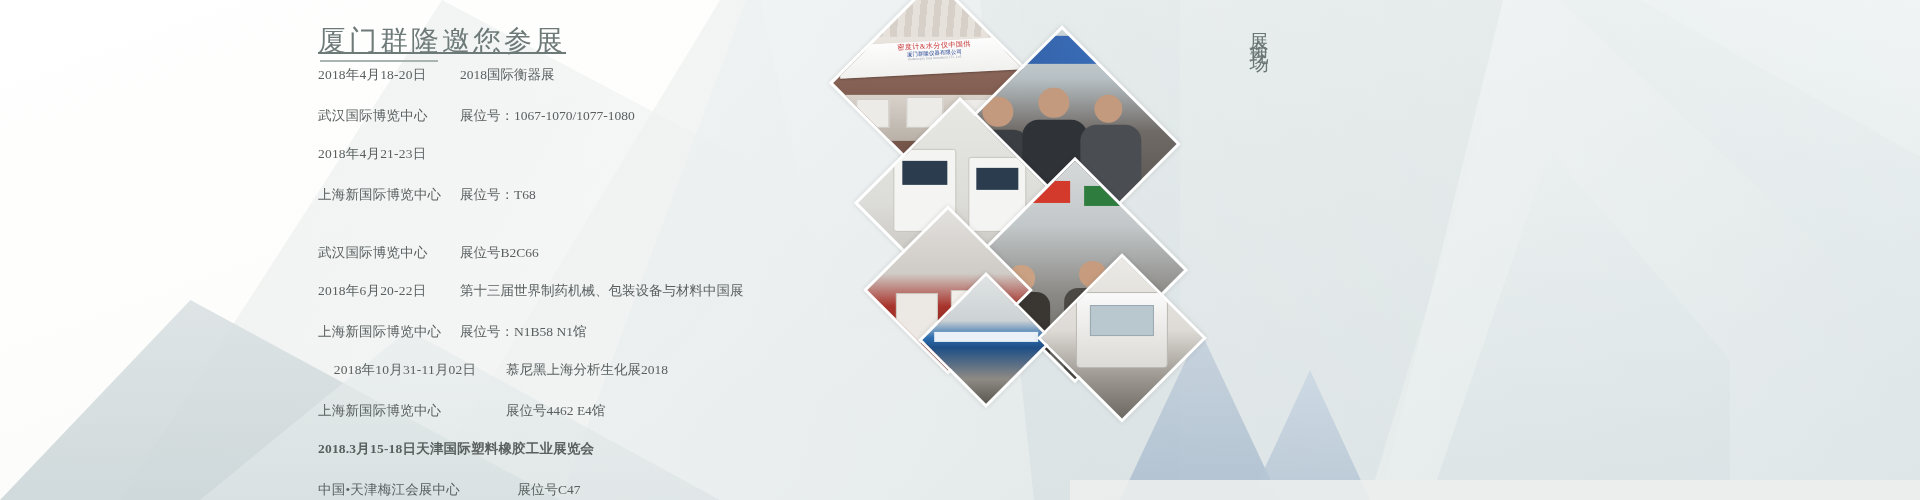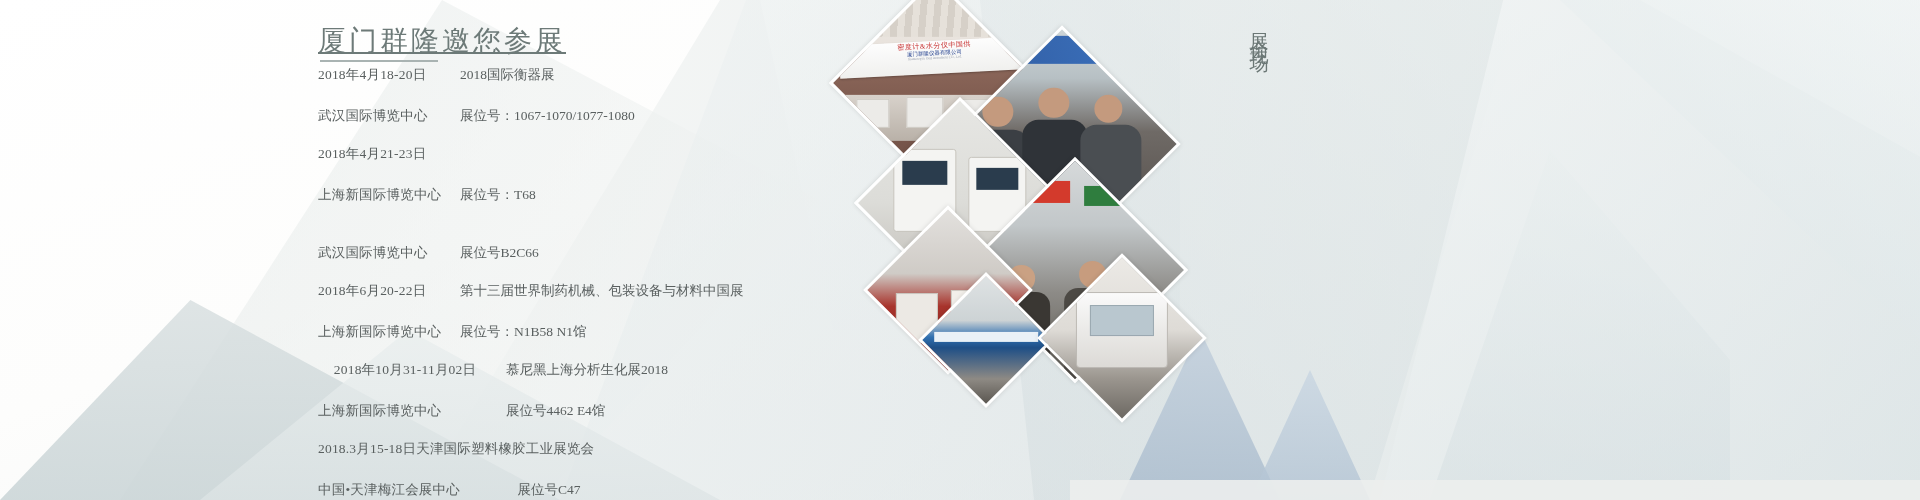--- a/index.html
+++ b/index.html
@@ -68,21 +68,21 @@
   .event{margin-bottom:17px;}
   .ev-line{display:flex;align-items:baseline;font-size:13.5px;color:#595f5f;
     line-height:21px;white-space:nowrap;}
   .ev-date{display:inline-block;min-width:128px;letter-spacing:.2px;}
   .ev-name{display:inline-block;padding-left:14px;}
   .ev-venue{display:inline-block;min-width:128px;letter-spacing:.2px;}
   .ev-booth{display:inline-block;padding-left:14px;margin-top:20px;}
   .event.wide .ev-date{min-width:174px;text-align:center;}
   .event.wide .ev-venue{min-width:174px;}
   .event.inline .ev-line{display:block;}
-  .event.inline .ev-date{min-width:0;}
+  .event.inline .ev-date{min-width:0;font-weight:bold;}
   .event.inline .ev-venue{min-width:182px;}
 
   
   .collage{position:absolute;left:830px;top:0;width:400px;height:420px;}
   .dia{position:absolute;width:150px;height:150px;transform:rotate(45deg);
     overflow:hidden;border:3px solid #ffffff;box-shadow:0 0 5px rgba(0,0,0,.12);}
   .dia .inner{position:absolute;left:-22%;top:-22%;width:144%;height:144%;
     transform:rotate(-45deg);}
   .d1{left:30px;top:8px;}
   .d2{left:148px;top:60px;width:168px;height:168px;}

